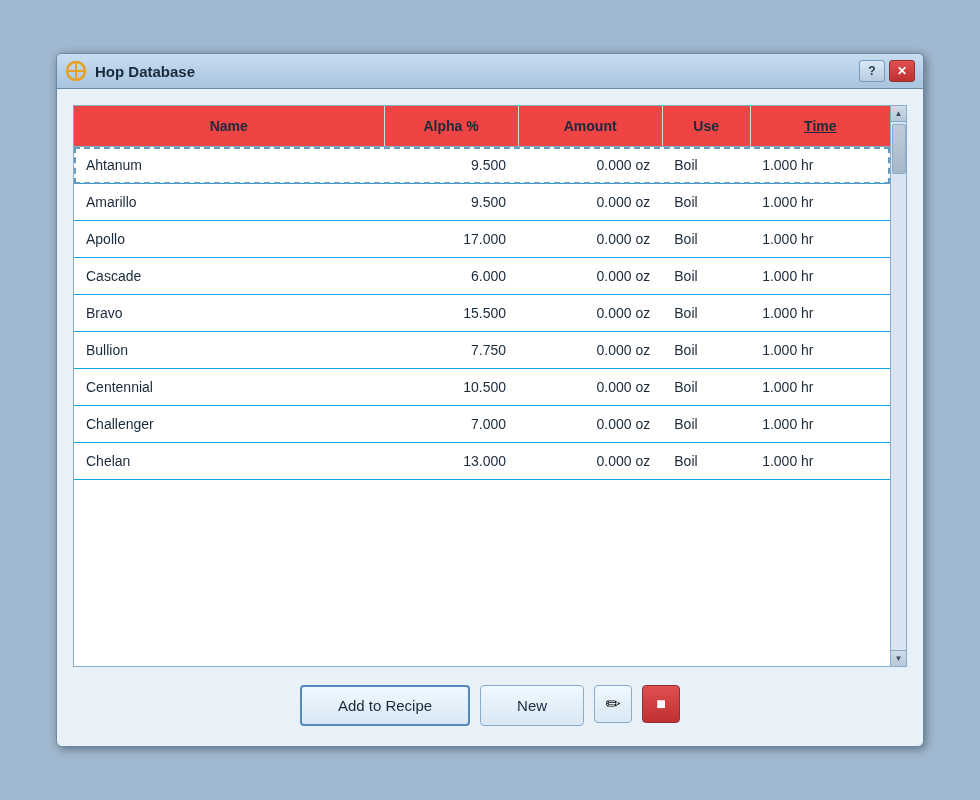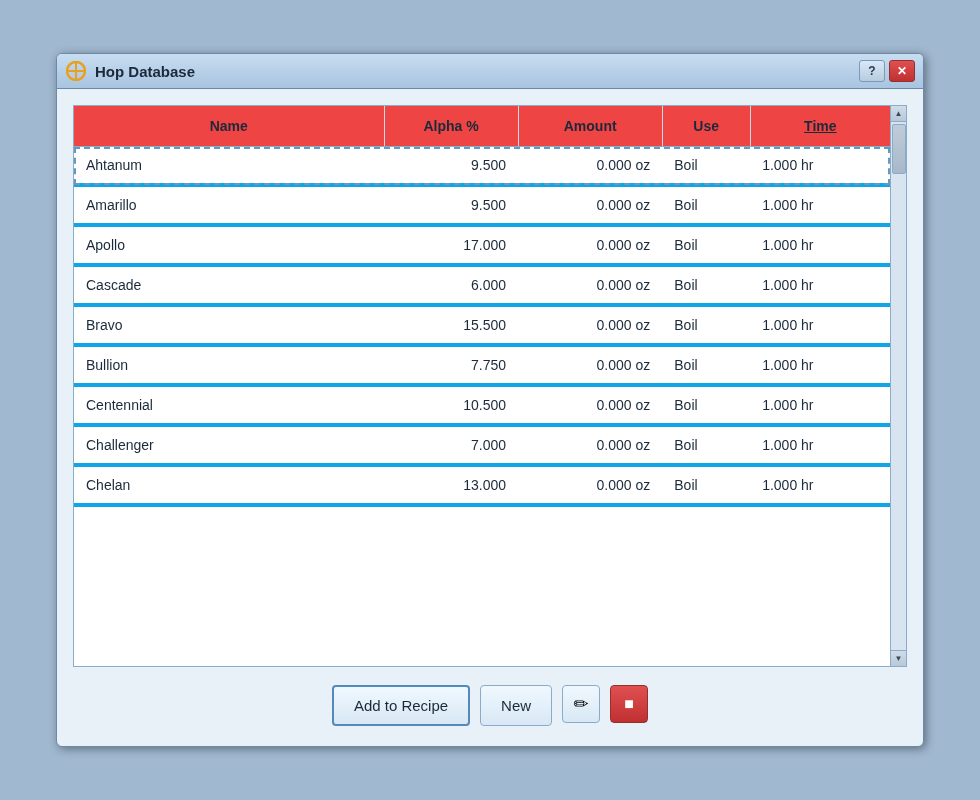--- a/index.html
+++ b/index.html
@@ -127,21 +127,21 @@
     thead th:last-child {
       border-right: none;
       text-decoration: underline;
     }
 
     thead th.name-col {
       width: 38%;
     }
 
     tbody tr {
-      border-bottom: 4px solid #0ea5e9;
+      border-bottom: 1px solid #0ea5e9;
     }
 
     tbody tr.selected {
       background: #ffffff;
       outline: 2px dashed #6699bb;
       outline-offset: -2px;
     }
 
     tbody td {
       padding: 10px 12px;
@@ -196,21 +196,21 @@
     }
 
     .button-row {
       display: flex;
       justify-content: center;
       gap: 10px;
       padding: 4px 0;
     }
 
     .btn {
-      padding: 10px 20px;
+      padding: 10px 36px;
       border: 1px solid #8aaccc;
       border-radius: 4px;
       background: linear-gradient(to bottom, #f0f8ff, #d8e8f4);
       color: #1a2a3a;
       font-size: 15px;
       cursor: pointer;
       font-family: inherit;
     }
 
     .btn.add-recipe {

